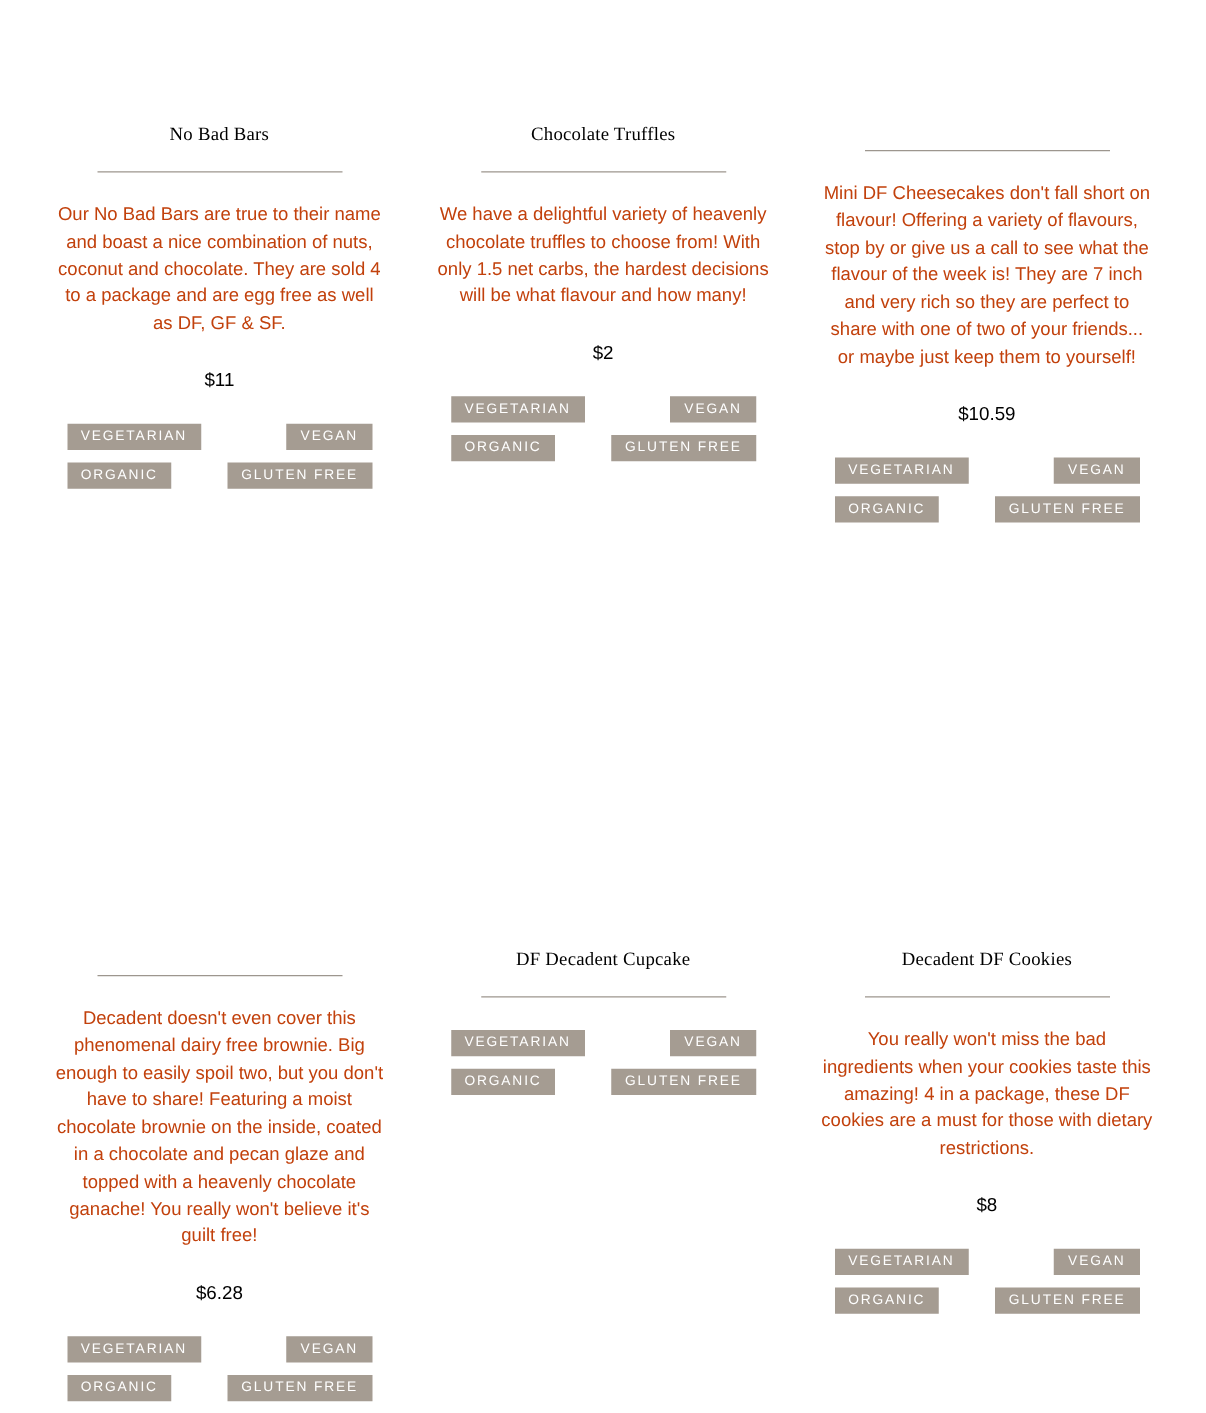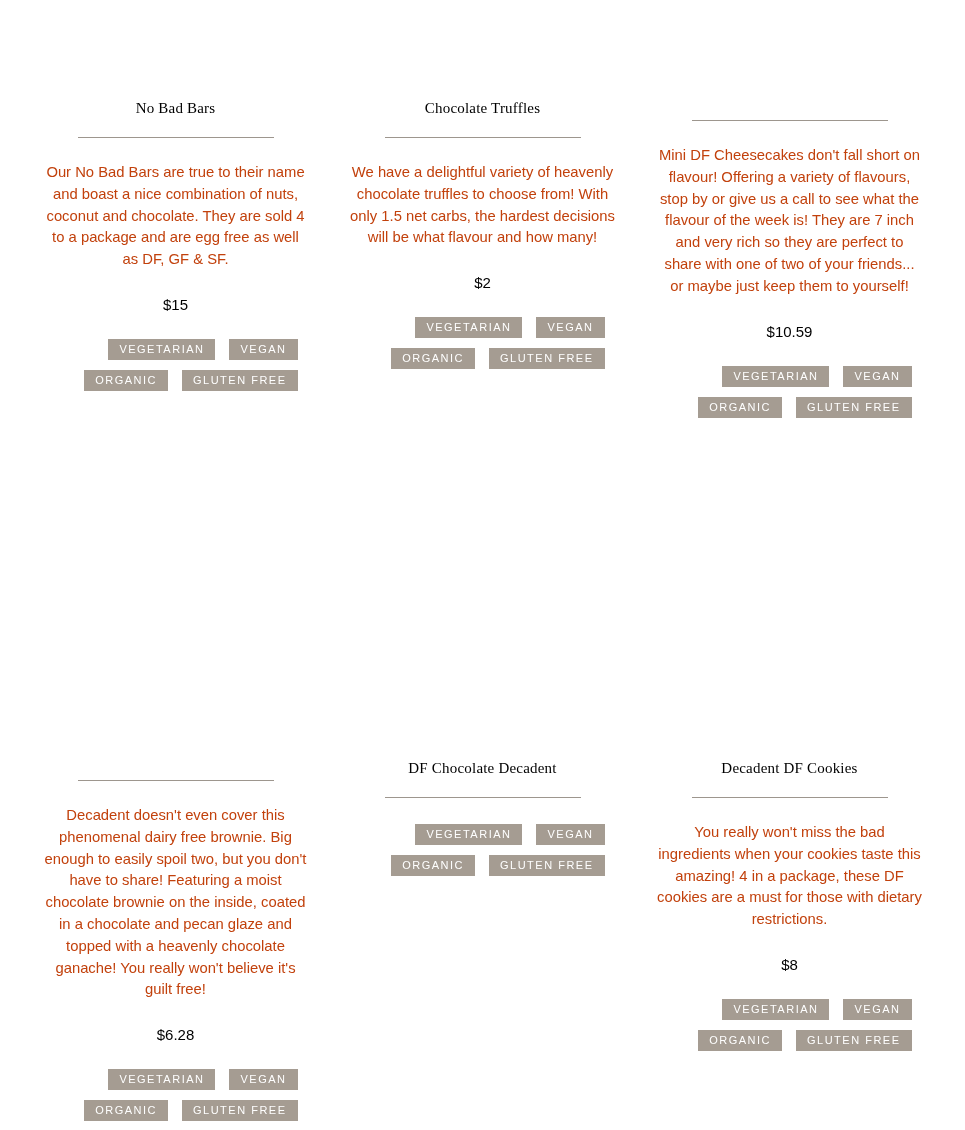--- a/index.html
+++ b/index.html
@@ -43,21 +43,21 @@
     color: #c2410c;
   }
   .price {
     font-size: 15px;
     margin-top: 25px;
     color: #000000;
   }
   .tags {
     display: flex;
     flex-wrap: wrap;
-    justify-content: flex-end;
+    justify-content: space-between;
     gap: 10px 14px;
     max-width: 244px;
     margin: 26px auto 0 auto;
   }
   .tag {
     display: inline-block;
     background: var(--tag-bg, #a59c92);
     color: #ffffff;
     font-size: 11px;
     letter-spacing: 1.5px;
@@ -67,21 +67,21 @@
 </style>
 </head>
 <body>
 
 <main class="menu-grid">
 
   <article class="card">
     <h2 class="title">No Bad Bars</h2>
     <div class="divider"></div>
     <p class="desc">Our No Bad Bars are true to their name and boast a nice combination of nuts, coconut and chocolate. They are sold 4 to a package and are egg free as well as DF, GF &amp; SF.</p>
-    <div class="price">$15</div>
+    <div class="price">$11</div>
     <div class="tags">
       <span class="tag">VEGETARIAN</span>
       <span class="tag">VEGAN</span>
       <span class="tag">ORGANIC</span>
       <span class="tag">GLUTEN FREE</span>
     </div>
   </article>
 
   <article class="card">
     <h2 class="title">Chocolate Truffles</h2>
@@ -114,21 +114,21 @@
     <div class="price">$6.28</div>
     <div class="tags">
       <span class="tag">VEGETARIAN</span>
       <span class="tag">VEGAN</span>
       <span class="tag">ORGANIC</span>
       <span class="tag">GLUTEN FREE</span>
     </div>
   </article>
 
   <article class="card">
-    <h2 class="title">DF Chocolate Decadent</h2>
+    <h2 class="title">DF Decadent Cupcake</h2>
     <div class="divider"></div>
     <div class="tags">
       <span class="tag">VEGETARIAN</span>
       <span class="tag">VEGAN</span>
       <span class="tag">ORGANIC</span>
       <span class="tag">GLUTEN FREE</span>
     </div>
   </article>
 
   <article class="card">

